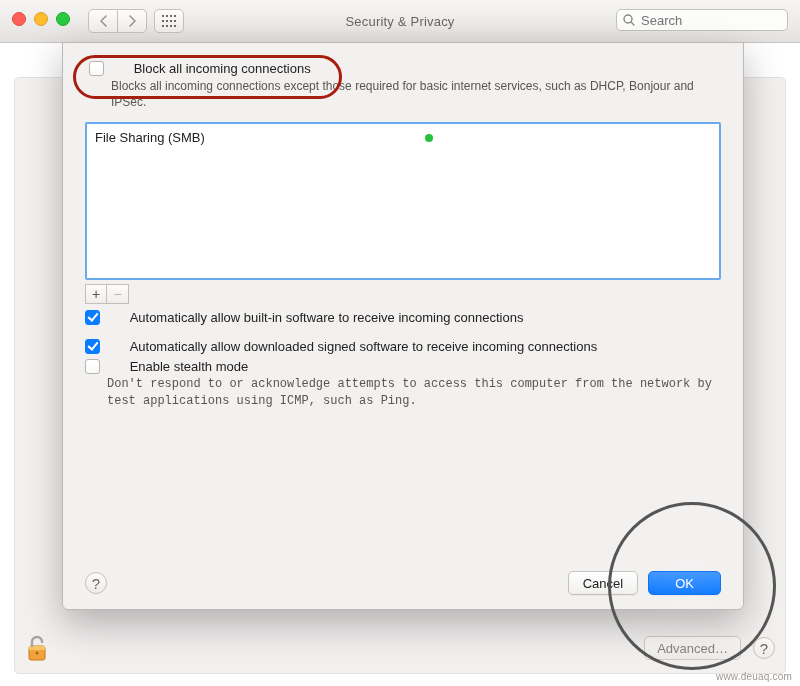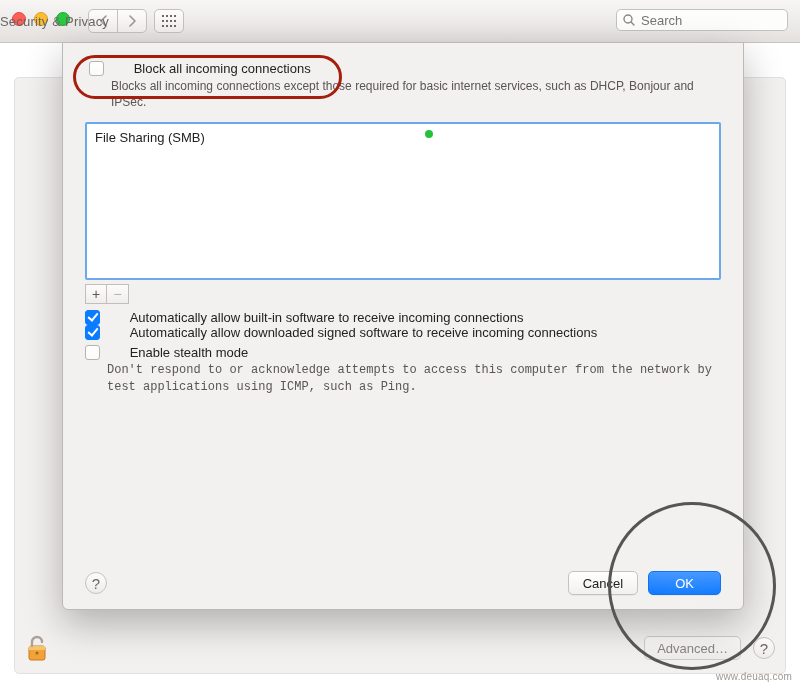--- a/index.html
+++ b/index.html
@@ -65,21 +65,21 @@
     width: 28px; height: 22px;
     border: 1px solid #c5c1be;
     border-radius: 5px;
     background: linear-gradient(#fdfcfb, #f2efee);
     display: flex; align-items: center; justify-content: center;
     color: #6d6966;
   }
   .titlebar .title {
     position: absolute;
     left: 0; right: 0;
-    text-align: left;
+    text-align: center;
     font-size: 13px;
     color: #6a6664;
     pointer-events: none;
     letter-spacing: 0.2px;
   }
   .searchwrap {
     position: absolute;
     right: 12px;
     top: 9px;
     width: 172px;
@@ -214,20 +214,21 @@
     height: 158px;
     border-radius: 2px;
     box-sizing: border-box;
     padding: 6px 8px;
     font-size: 13px;
     color: #222;
     overflow: hidden;
   }
   .listrow {
     display: flex;
+    align-items: center;
   }
   .listrow .col1 { flex: 0 0 330px; }
   .listrow .status-dot {
     width: 8px; height: 8px; border-radius: 50%;
     background: #26c13a;
     margin-right: 8px;
     flex-shrink:0;
   }
   .plusminus {
     margin-top: 4px;
@@ -240,21 +241,21 @@
     color: #5a5653;
     display: flex; align-items: center; justify-content: center;
     font-size: 14px;
     box-sizing: border-box;
     cursor: default;
   }
   .plusminus .pm.minus { color: #b5b1ad; }
   .plusminus .pm + .pm { border-left: none; }
 
   .row2 { margin-top: 6px; }
-  .row3 { }
+  .row3 { margin-top: 14px; }
   .row4 { margin-top: 5px; }
 
   .sheet-bottom {
     position: absolute;
     left: 22px; right: 22px; bottom: 14px;
     display: flex;
     align-items: center;
     gap: 10px;
   }
   .push-right { margin-left: auto; }

